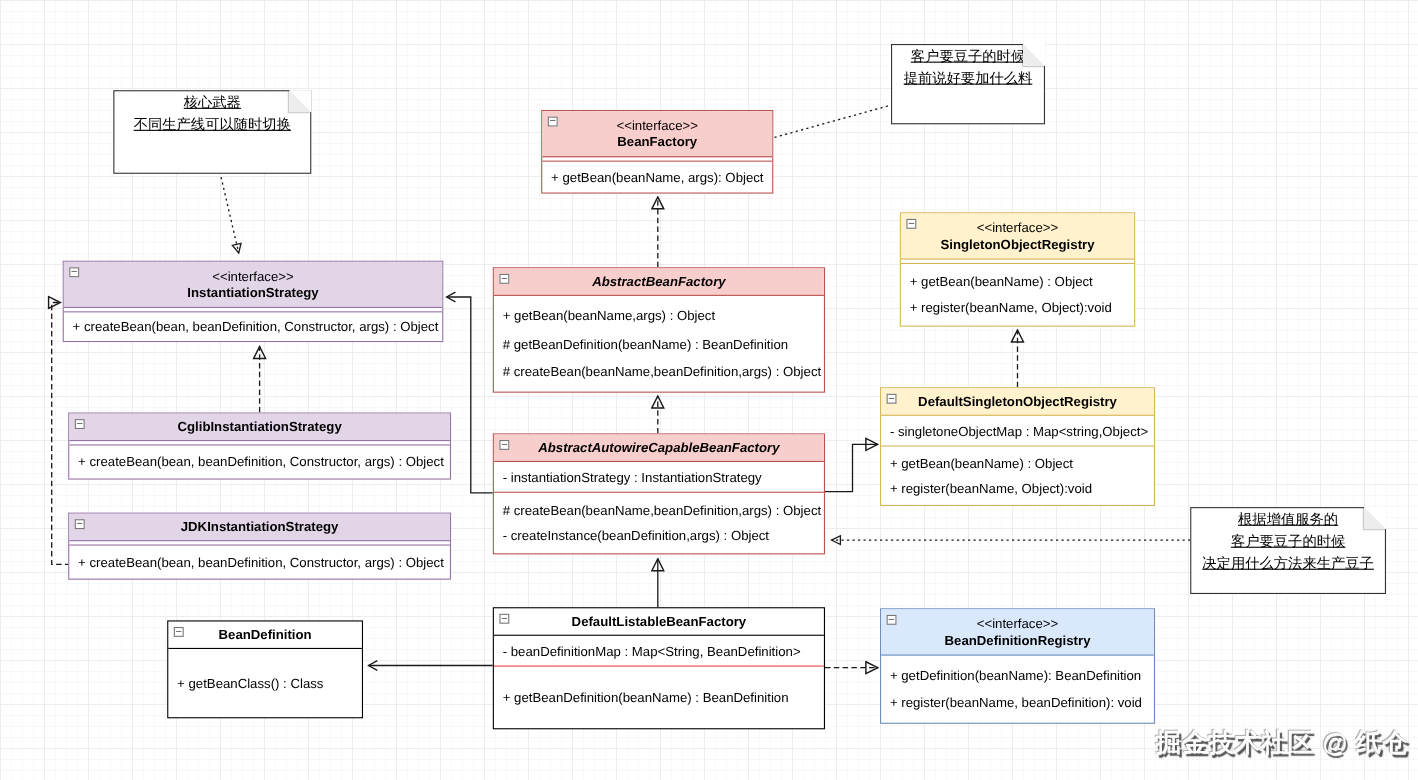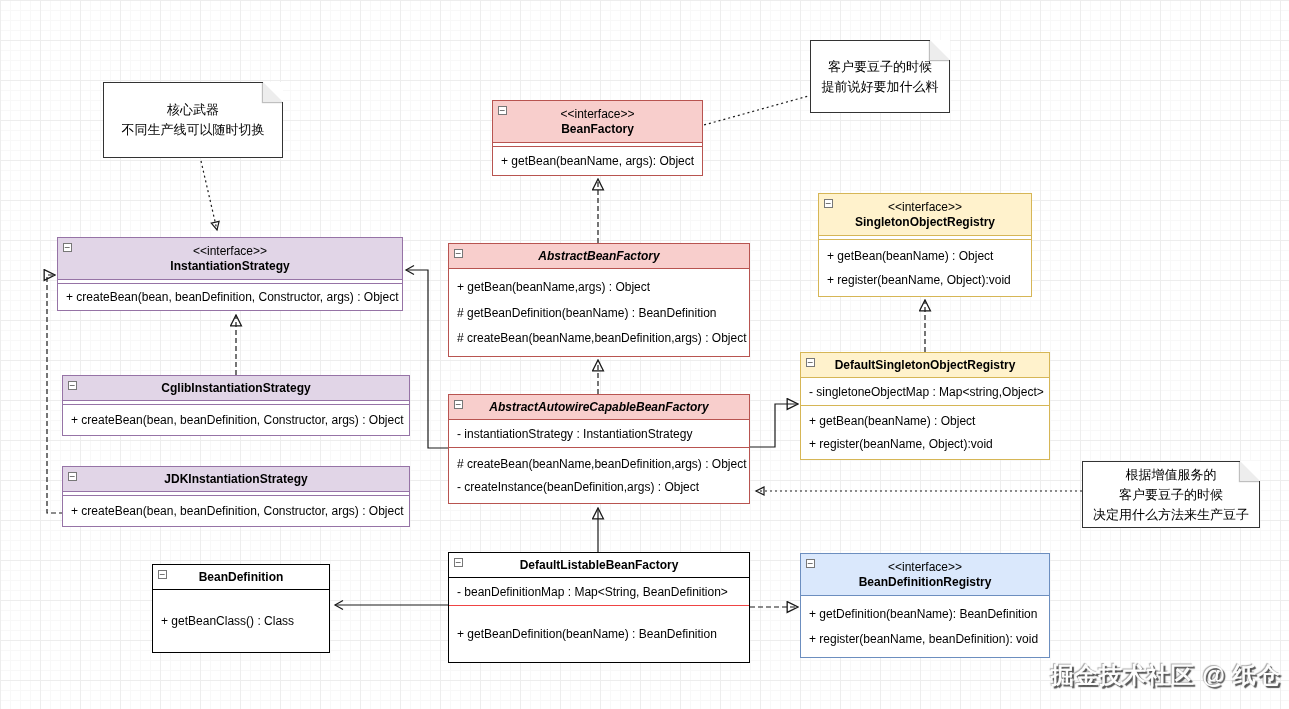--- a/index.html
+++ b/index.html
@@ -50,29 +50,29 @@
   #box-jdk  {left:62px; top:466px;width:348px;height:61px;}
   #box-abf  {left:448px;top:243px;width:302px;height:114px;}
   #box-aacbf{left:448px;top:394px;width:302px;height:110px;}
   #box-sor  {left:818px;top:193px;width:214px;height:104px;}
   #box-dsor {left:800px;top:352px;width:250px;height:108px;}
   #box-dlbf {left:448px;top:552px;width:302px;height:111px;}
   #box-bd   {left:152px;top:564px;width:178px;height:89px;}
   #box-bdr  {left:800px;top:553px;width:250px;height:105px;}
   
   .note{position:absolute;background:#fff;border:1px solid #333;box-sizing:border-box;
-        display:flex;flex-direction:column;justify-content:center;text-align:center;
-        font-size:13px;line-height:20px;}
+        display:flex;flex-direction:column;text-align:center;
+        font-size:13px;line-height:20px;text-decoration:underline;}
   .note .fold{content:"";position:absolute;top:-1px;right:-1px;width:0;height:0;
         border-width:0 20px 20px 0;border-style:solid;
         border-color:#fff #fff #ededed #ededed;
         box-shadow:-1px 1px 1px rgba(0,0,0,0.25);}
   #note-core    {left:103px;top:82px;width:180px;height:76px;}
   #note-customer{left:810px;top:40px;width:140px;height:73px;}
-  #note-value   {left:1082px;top:461px;width:178px;height:67px;}
+  #note-value   {left:1082px;top:461px;width:178px;height:79px;}
   
   #edges{position:absolute;left:0;top:0;width:1289px;height:709px;pointer-events:none;}
   #edges path{fill:none;stroke:#1a1a1a;stroke-width:1.2;}
   #edges .dash{stroke-dasharray:5 3;}
   #edges .dot{stroke-dasharray:2 3;}
   
   #watermark{position:absolute;right:8px;bottom:18px;font-size:23px;font-weight:bold;
              letter-spacing:1px;color:#fdfdfd;
              text-shadow:2px 2px 1px #555, -1px -1px 1px #aaa;}
 </style>

